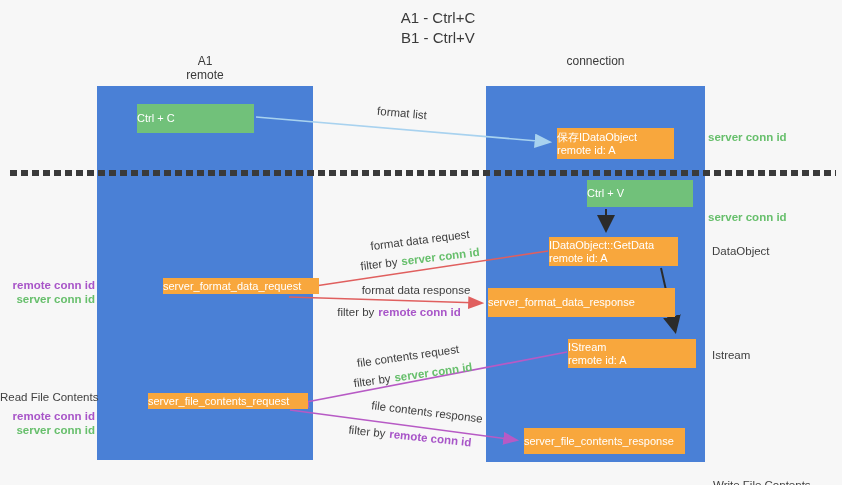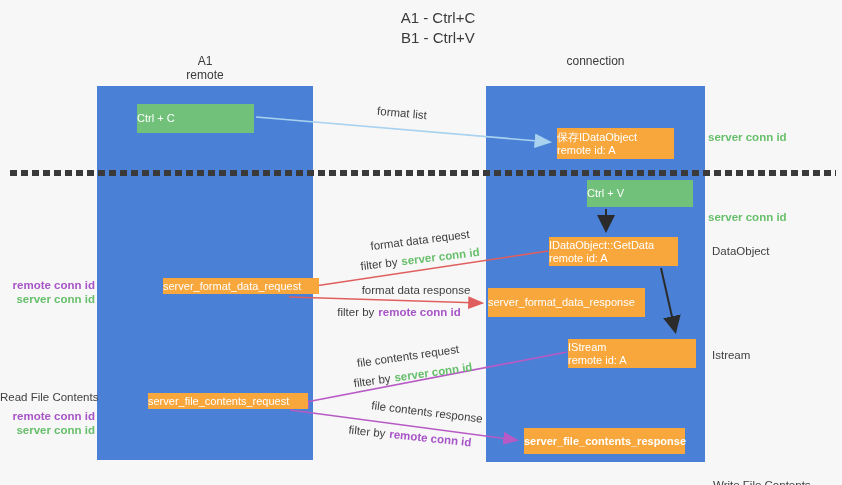--- a/index.html
+++ b/index.html
@@ -104,34 +104,34 @@
 
 <div class="abs node orange" style="left:549px;top:237px;width:129px;height:29px;">
   <span>IDataObject::GetData</span>
   <span>remote id: A</span>
 </div>
 
 <div class="abs node orange" style="left:135px;top:278px;width:156px;height:16px;margin-left:28px;">
   <span>server_format_data_request</span>
 </div>
 
-<div class="abs node orange" style="left:488px;top:288px;width:157px;height:29px;">
+<div class="abs node orange" style="left:488px;top:288px;width:187px;height:29px;">
   <span>server_format_data_response</span>
 </div>
 
 <div class="abs node orange" style="left:568px;top:339px;width:128px;height:29px;">
   <span>IStream</span>
   <span>remote id: A</span>
 </div>
 
 <div class="abs node orange" style="left:128px;top:393px;width:160px;height:16px;margin-left:20px;">
   <span>server_file_contents_request</span>
 </div>
 
-<div class="abs node orange" style="left:524px;top:428px;width:161px;height:26px;font-weight:bold;">
+<div class="abs node orange" style="left:524px;top:428px;width:161px;height:26px;">
   <span>server_file_contents_response</span>
 </div>
 
 <div class="abs flow-label" style="left:402px;top:113px;transform:translate(-50%,-50%) rotate(5deg);">format list</div>
 
 <div class="abs flow-label" style="left:420px;top:240px;transform:translate(-50%,-50%) rotate(-7deg);">format data request</div>
 <div class="abs flow-label" style="left:420px;top:259px;transform:translate(-50%,-50%) rotate(-7deg);">
   <span class="prefix">filter by</span><span class="key-green">server conn id</span>
 </div>
 

